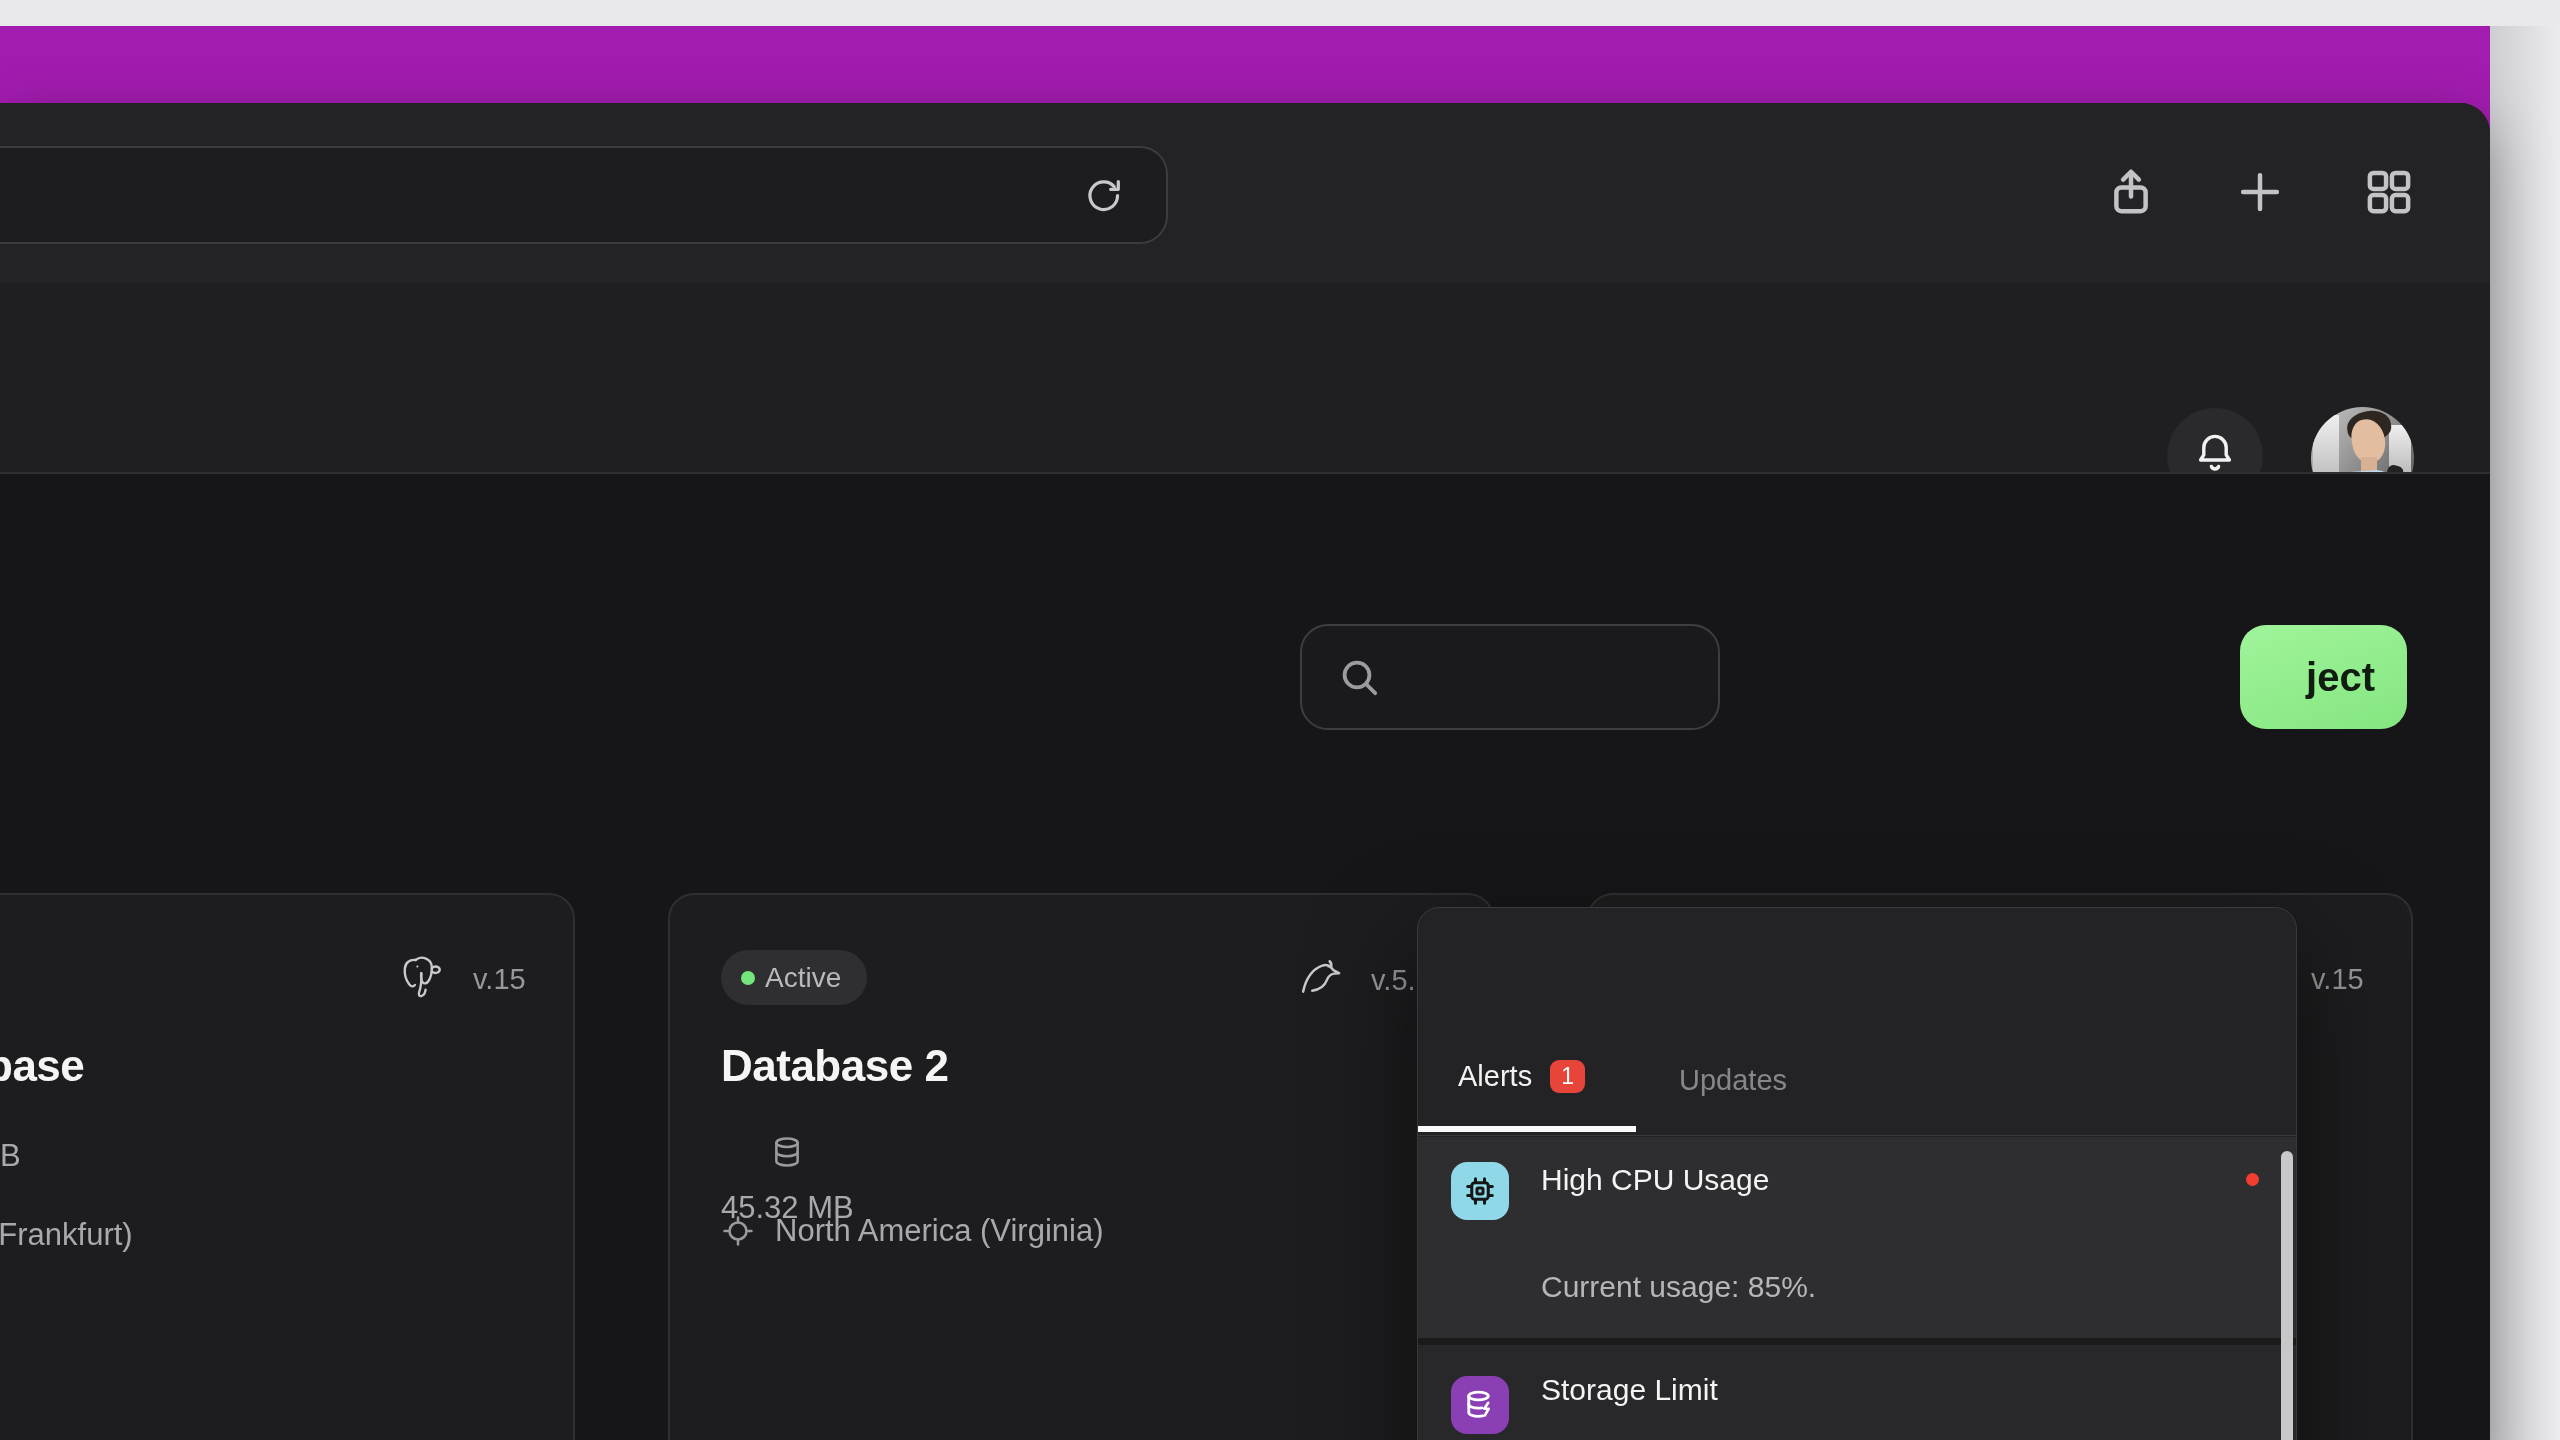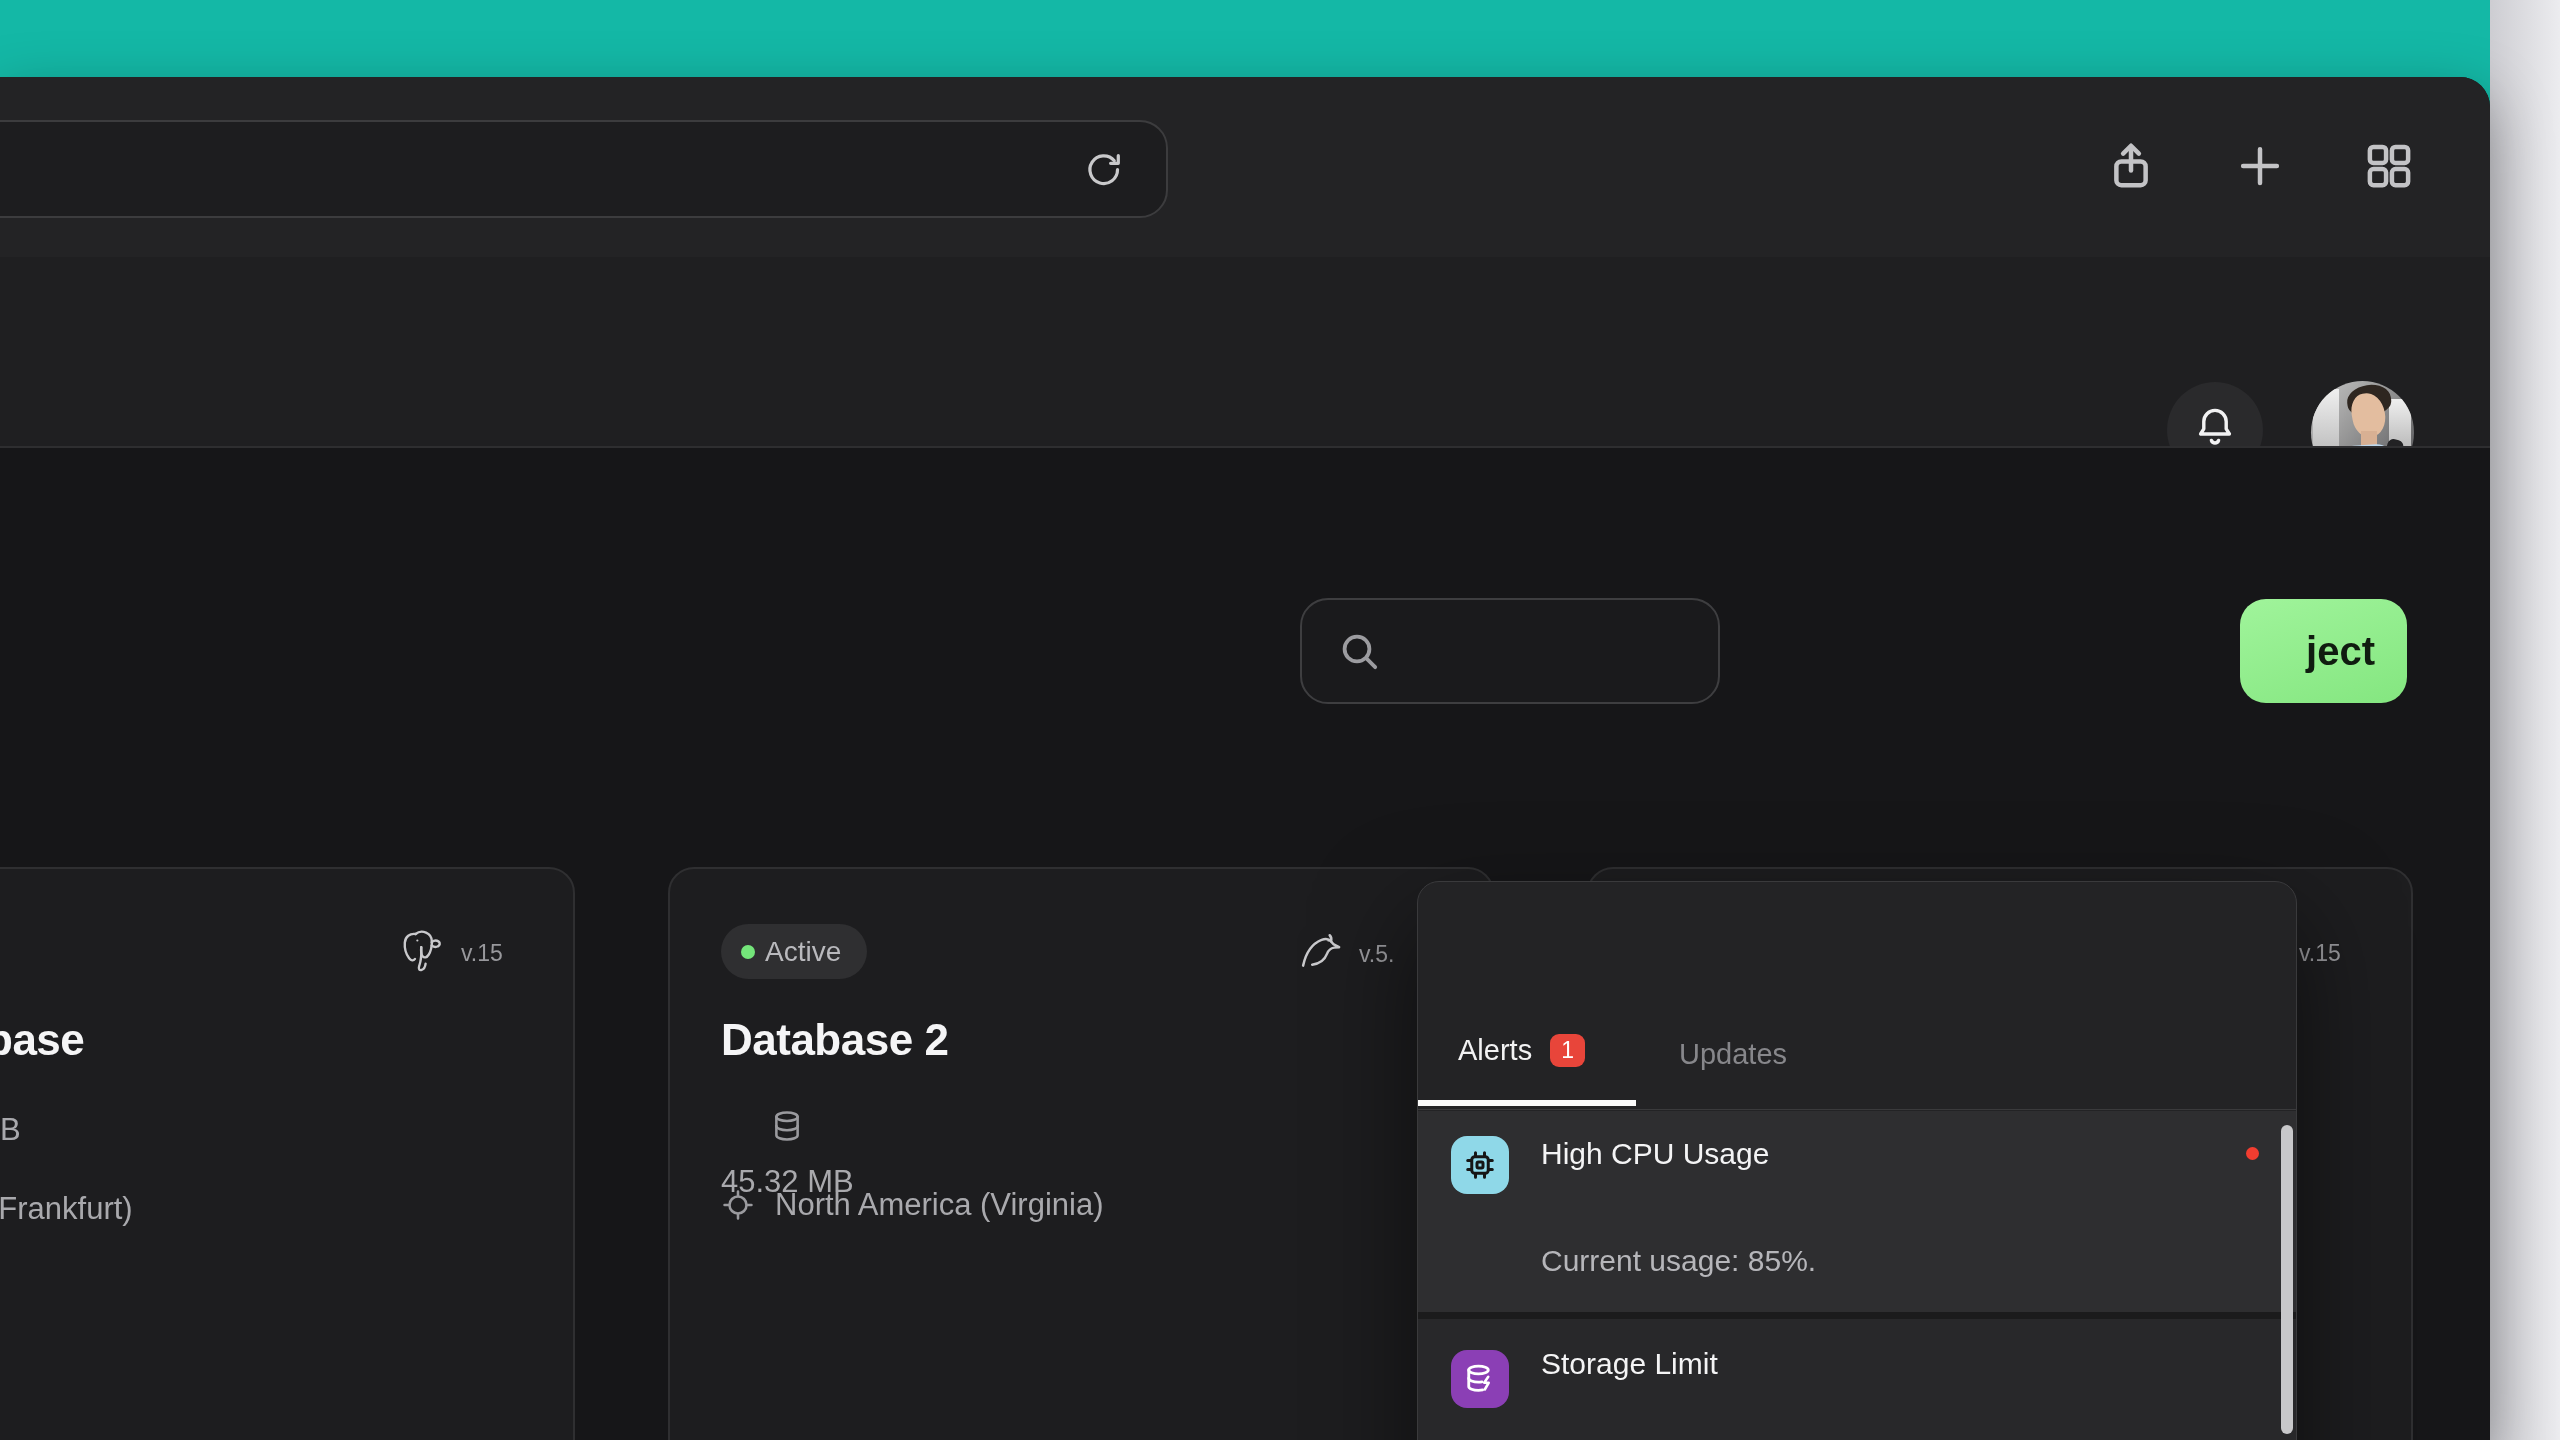--- a/index.html
+++ b/index.html
@@ -1,20 +1,20 @@
 <!DOCTYPE html>
 <html><head>
 <meta charset="utf-8">
 <style>
   * { margin:0; padding:0; box-sizing:border-box; }
   html,body { width:2560px; height:1440px; overflow:hidden; background:#e9e9eb;
     font-family:"Liberation Sans", sans-serif; }
 
   
-  #desktop { position:absolute; inset:0; background:#14b8a6; }
+  #desktop { position:absolute; inset:0; background:#a21caf;margin-top:26px; }
   #desktop-right-strip { position:absolute; top:0; right:0; width:70px; height:1440px;
     background:linear-gradient(to right,#cdcdd2,#ececef); }
   #window { position:absolute; left:0; top:77px; width:2490px; height:1363px;
     background:#19191b; border-radius:0 30px 0 0; overflow:hidden;
     box-shadow:0 20px 60px rgba(0,0,0,.35); }
   #chrome-bar { position:absolute; left:0; top:0; width:2490px; height:180px; background:#232325; }
   #app-header { position:absolute; left:0; top:180px; width:2490px; height:190px; background:#1f1f21; }
   #header-divider { position:absolute; left:0; top:369px; width:2490px; height:2px; background:#2e2e30; }
   #app-content { position:absolute; left:0; top:371px; width:2490px; height:992px; background:#161618; }
 
@@ -59,22 +59,22 @@
   .db-card { position:absolute; top:419px; width:826px; height:720px;
     background:#1d1d1f; border:2px solid #2f2f31; border-radius:26px; }
   #card-1 { left:-251px; }
   #card-2 { left:668px; }
   #card-3 { left:1587px; }
   .status-pill { position:absolute; left:51px; top:55px; height:55px; padding:0 26px 0 44px;
     background:#2f2f31; border-radius:28px; display:flex; align-items:center;
     color:#b9b9bd; font-size:28px; }
   .status-dot { position:absolute; left:20px; top:21px; width:14px; height:14px; border-radius:50%;
     background:#74e57a; }
-  .engine-badge { position:absolute; top:55px; display:flex; align-items:center; gap:12px;
-    color:#98989c; font-size:23px; }
+  .engine-badge { position:absolute; top:55px; display:flex; align-items:center; gap:24px;
+    color:#98989c; font-size:29px; }
   .card-title { position:absolute; top:146px; color:#f5f5f6; font-size:44px; font-weight:bold;
     letter-spacing:-0.5px; }
   .meta-row { position:absolute; display:flex; align-items:center; gap:20px;
     color:#a9a9ad; font-size:31px; }
   .meta-row svg { flex:0 0 auto; }
 
   
   #notif-panel { position:absolute; left:1417px; top:433px; width:880px; height:814px;
     background:#232325; border:1px solid #3a3a3c; border-radius:22px;
     box-shadow:0 40px 100px rgba(0,0,0,.55); overflow:hidden; }

